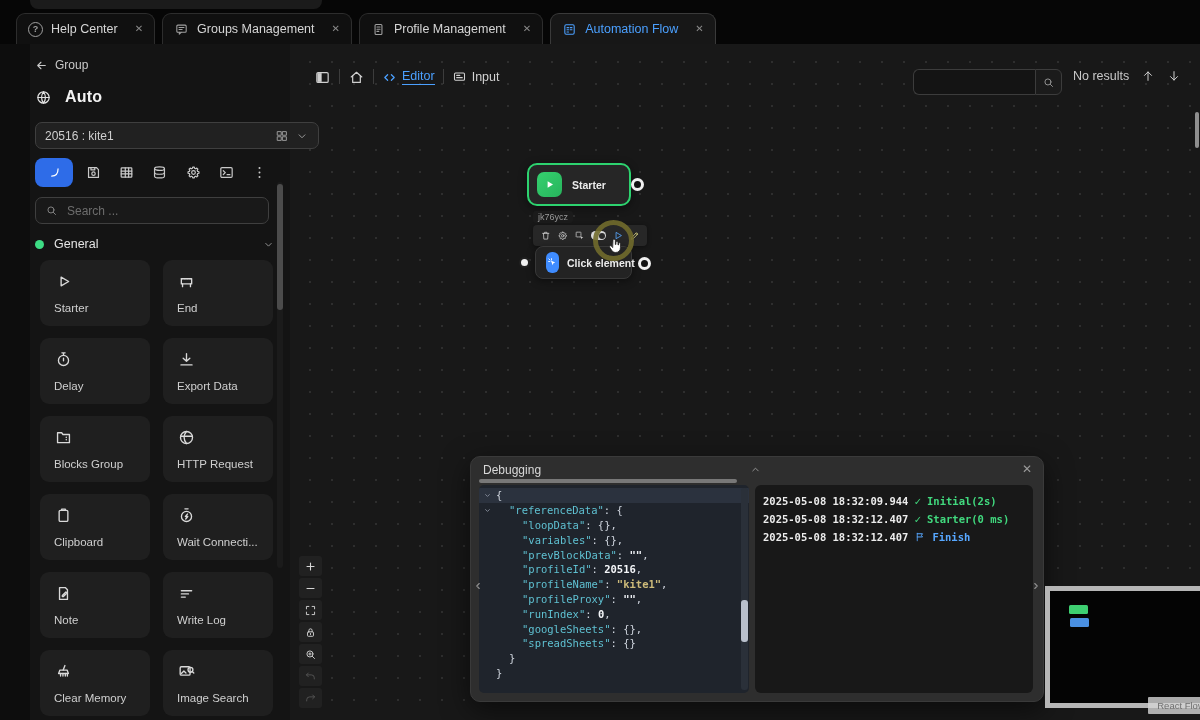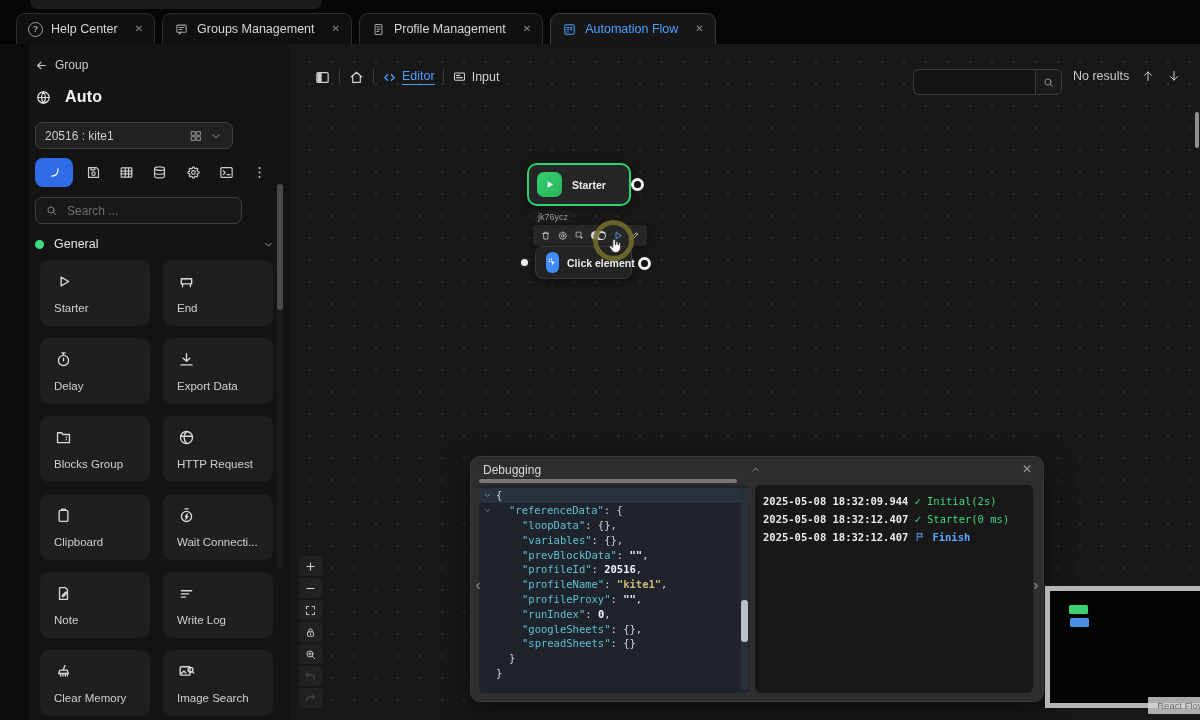--- a/index.html
+++ b/index.html
@@ -20,28 +20,28 @@
 
   
   .sidebar{position:absolute;left:0;top:44px;width:290px;bottom:0;background:#141414;z-index:3}
   .left-strip{position:absolute;left:0;top:0;width:30px;bottom:0;background:#0d0d0d}
   .sb-inner{position:relative;padding-left:35px}
   .back-row{margin-top:14px;display:flex;align-items:center;gap:7px;font-size:12px;color:#c9c9c9;cursor:default}
   .back-row .icon{width:13px;height:13px}
   .title-row{margin-top:12px;display:flex;align-items:center;gap:9px}
   .title-row .icon{width:17px;height:17px;color:#e3e3e3}
   .title-row h1{margin:4px;font-size:16px;color:#f2f2f2;letter-spacing:.2px}
-  .select{margin-top:12px;width:198px;height:27px;background:#212121;border:1px solid #3f3f3f;border-radius:7px;display:flex;align-items:center;padding:0 9px;font-size:12px;color:#cfcfcf;box-sizing:border-box}
+  .select{margin-top:12px;width:284px;height:27px;background:#212121;border:1px solid #3f3f3f;border-radius:7px;display:flex;align-items:center;padding:0 9px;font-size:12px;color:#cfcfcf;box-sizing:border-box}
   .select .val{flex:1}
   .select .icon{width:14px;height:14px;color:#9a9a9a;margin-left:6px}
   .tools{margin-top:9px;width:238px;display:flex;align-items:center;justify-content:space-between}
   .tool{width:26px;height:26px;display:flex;align-items:center;justify-content:center;color:#c9c9c9;background:transparent;border:none;padding:0}
   .tool .icon{width:17px;height:17px}
   .tool.active{width:38px;height:29px;background:var(--accent);border-radius:8px;color:#fff}
-  .sb-search{margin-top:10px;width:207px;height:27px;border:1px solid #3f3f3f;border-radius:7px;background:#191919;display:flex;align-items:center;padding:0 9px;box-sizing:border-box;gap:7px}
+  .sb-search{margin-top:10px;width:234px;height:27px;border:1px solid #3f3f3f;border-radius:7px;background:#191919;display:flex;align-items:center;padding:0 9px;box-sizing:border-box;gap:7px}
   .sb-search .icon{width:13px;height:13px;color:#8a8a8a}
   .sb-search input{flex:1;background:transparent;border:none;outline:none;color:#cfcfcf;font-size:12px;font-family:"Liberation Sans",sans-serif}
   .sb-search input::placeholder{color:#6d6d6d}
   .section-head{margin-top:13px;width:240px;display:flex;align-items:center;gap:10px;font-size:12.5px;color:#e3e3e3}
   .dot{width:9px;height:9px;border-radius:50%;background:var(--dotg)}
   .section-head .chev{margin-left:auto;width:13px;height:13px;color:#9a9a9a}
   .blocks{margin-top:9px;margin-left:5px;width:233px;display:grid;grid-template-columns:110px 110px;gap:12px 13px}
   .block-card{height:66px;background:#1f1f1f;border-radius:9px;padding:12px 0 0 14px;box-sizing:border-box}
   .block-card .icon{width:19px;height:19px;color:#d9d9d9}
   .block-label{display:block;margin-top:7px;font-size:11.5px;color:#cfcfcf;white-space:nowrap}
@@ -114,21 +114,21 @@
   .seg-s{color:var(--jstr);font-weight:bold}
   .seg-n{color:#f4f6f9;font-weight:bold}
   .seg-v{color:#eef1f5;font-weight:bold}
   .json-scroll{position:absolute;right:1px;top:3px;bottom:3px;width:7px;background:#2a3039;border-radius:3px}
   .json-scroll .thumb{position:absolute;left:0;top:112px;width:7px;height:42px;background:#b9c0cc;border-radius:3px}
   .log-area{position:absolute;left:284px;top:28px;width:278px;height:208px;background:#181818;border-radius:6px;padding:7px 8px;box-sizing:border-box;font-family:"DejaVu Sans Mono",monospace;font-size:10.5px}
   .log-row{display:flex;align-items:center;height:18px;gap:6px;white-space:nowrap}
   .log-time{color:#ececec;font-weight:bold}
   .li-check{color:var(--lgreen);font-weight:bold;font-size:11px}
   .li-flag{width:12px;height:12px;color:var(--lblue)}
-  .log-label.green{color:var(--lgreen);font-weight:normal}
+  .log-label.green{color:var(--lgreen);font-weight:bold}
   .log-label.blue{color:var(--lblue);font-weight:bold}
   .dbg-handle{position:absolute;top:122px;width:12px;height:14px;color:#8f8f8f}
   .dbg-handle.l{left:1px}.dbg-handle.r{right:1px}
 
   
   .minimap{position:absolute;left:755px;top:542px;width:170px;height:112px;background:#040404;border:5px solid #b6b6b6;z-index:6;box-sizing:content-box}
   .mm-node{position:absolute;border-radius:1.5px}
   .mm-green{left:19px;top:14px;width:19px;height:9px;background:#3ecf71}
   .mm-blue{left:20px;top:27px;width:19px;height:9px;background:#4a90e2}
   .attribution{position:absolute;left:858px;top:653px;width:66px;height:17px;background:rgba(214,214,214,.8);color:#6f6f6f;font-size:9.5px;display:flex;align-items:center;justify-content:center;z-index:7;border-radius:1px}

